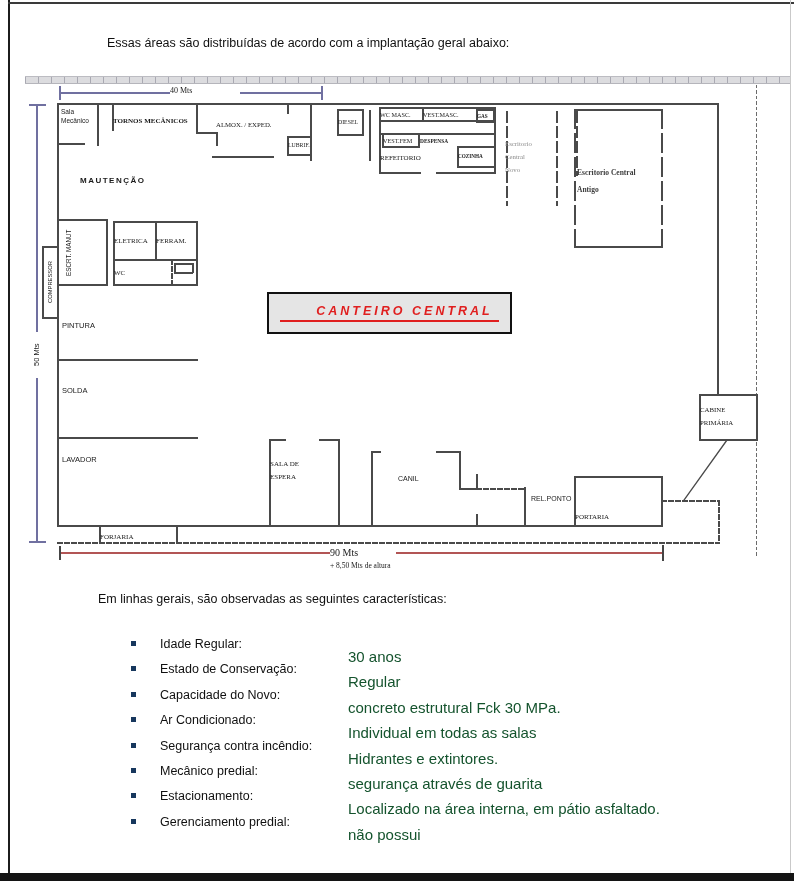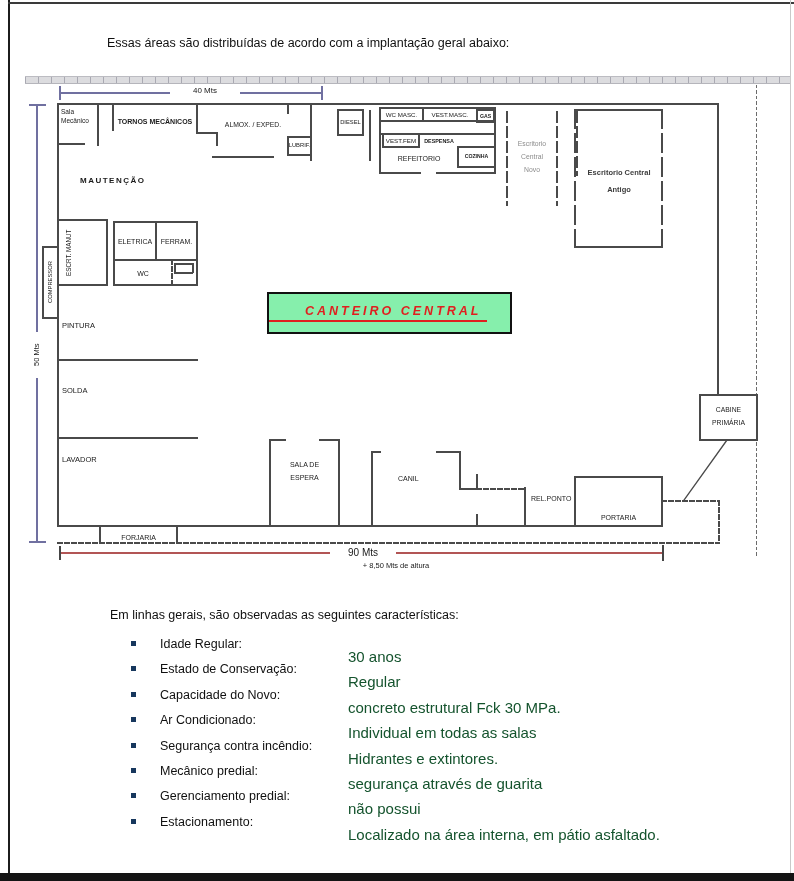--- a/index.html
+++ b/index.html
@@ -16,27 +16,27 @@
   
   .para{font-size:12.5px;line-height:1.25;color:#101010;}
   
   .ruler{
     left:25px;top:76px;width:765px;height:6px;
     background:repeating-linear-gradient(90deg,#a9a9b2 0 1px,#dcdcdf 1px 13px);
     border-top:1px solid #bcbcc2;border-bottom:1px solid #b5b5bb;
   }
   
   .lbl{position:absolute;font-size:7px;color:#1a1a1a;white-space:pre-line;line-height:1.35;}
-  .center{text-align:center;}
+  .center{text-align:left;font-family:Liberation Serif, serif;}
   .vflex{display:flex;align-items:center;justify-content:center;}
   .vtext{writing-mode:vertical-rl;transform:rotate(180deg);}
   .whitebg{background:#fff;}
   .canteiro-box{
-    left:267px;top:292px;width:241px;height:38px;border:2px solid #111;background:#86efac;
-    display:flex;align-items:center;
+    left:267px;top:292px;width:241px;height:38px;border:2px solid #111;background:#e5e5e5;
+    display:flex;align-items:center;justify-content:center;
   }
   .canteiro-text{
     color:#e01f1f;font-weight:bold;font-style:italic;font-size:12.5px;letter-spacing:3px;
     border-bottom:2px solid #e01f1f;padding:0 6px 2px 36px;white-space:nowrap;
   }
   
   .char-list{left:131px;top:637px;width:620px;}
   .char-row{position:relative;height:25.4px;}
   .bullet{position:absolute;left:0;top:4px;width:5px;height:5px;background:#17375d;}
   .char-label{position:absolute;left:29px;top:0;font-size:12.5px;color:#101010;}
@@ -138,21 +138,21 @@
   <div class="abs lbl center" style="left:577px;top:165px;width:84px;font-size:7.5px;color:#3d3d3d;font-weight:600;line-height:2.2;">Escritorio  Central
 Antigo</div>
   <div class="abs lbl center" style="left:700px;top:404px;width:57px;font-size:6.8px;line-height:1.9;">CABINE
 PRIMÁRIA</div>
   <div class="abs lbl center" style="left:270px;top:458px;width:69px;font-size:7px;line-height:1.9;">SALA DE
 ESPERA</div>
   <div class="abs lbl" style="left:398px;top:474px;font-size:7px;">CANIL</div>
   <div class="abs lbl" style="left:531px;top:494px;font-size:7px;">REL.PONTO</div>
   <div class="abs lbl center" style="left:575px;top:513px;width:87px;font-size:7px;">PORTARIA</div>
 
-  <div class="abs para" style="left:110px;top:592px;width:560px;margin-top:16px;">Em linhas gerais, são observadas as seguintes características:</div>
+  <div class="abs para" style="left:98px;top:592px;width:560px;">Em linhas gerais, são observadas as seguintes características:</div>
 
   <div class="abs char-list">
     <div class="char-row">
       <span class="bullet"></span>
       <span class="char-label">Idade Regular:</span>
       <span class="char-value">30 anos</span>
     </div>
     <div class="char-row">
       <span class="bullet"></span>
       <span class="char-label">Estado de Conservação:</span>
@@ -173,23 +173,23 @@
       <span class="char-label">Segurança contra incêndio:</span>
       <span class="char-value">Hidrantes e extintores.</span>
     </div>
     <div class="char-row">
       <span class="bullet"></span>
       <span class="char-label">Mecânico predial:</span>
       <span class="char-value">segurança através de guarita</span>
     </div>
     <div class="char-row">
       <span class="bullet"></span>
-      <span class="char-label">Gerenciamento predial:</span>
-      <span class="char-value">não possui</span>
+      <span class="char-label">Estacionamento:</span>
+      <span class="char-value">Localizado na área interna, em pátio asfaltado.</span>
     </div>
     <div class="char-row">
       <span class="bullet"></span>
-      <span class="char-label">Estacionamento:</span>
-      <span class="char-value">Localizado na área interna, em pátio asfaltado.</span>
+      <span class="char-label">Gerenciamento predial:</span>
+      <span class="char-value">não possui</span>
     </div>
   </div>
 
 </div>
 
 </body></html>

